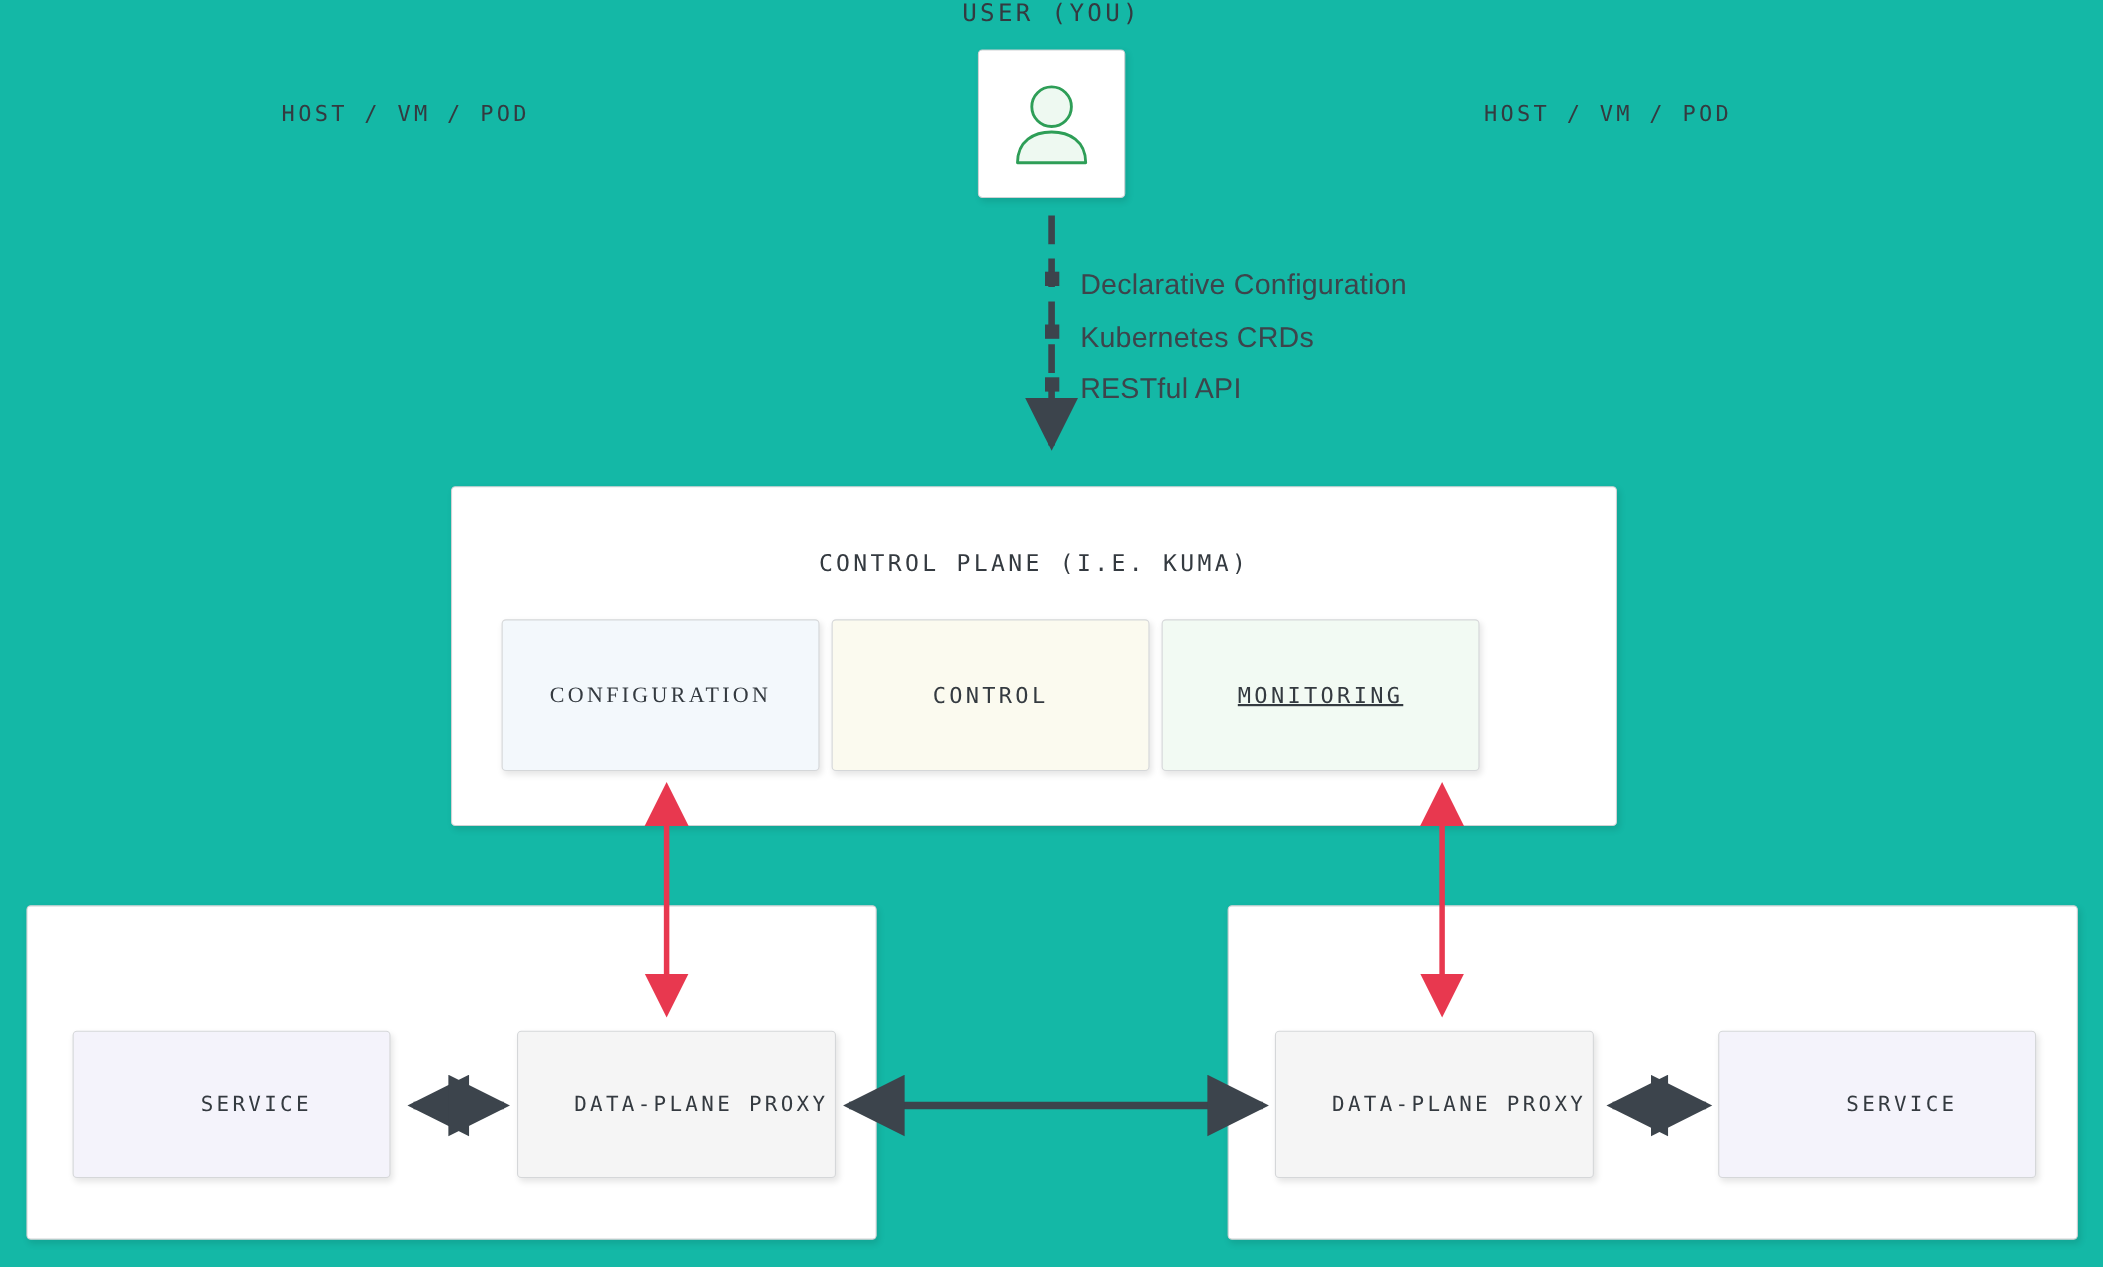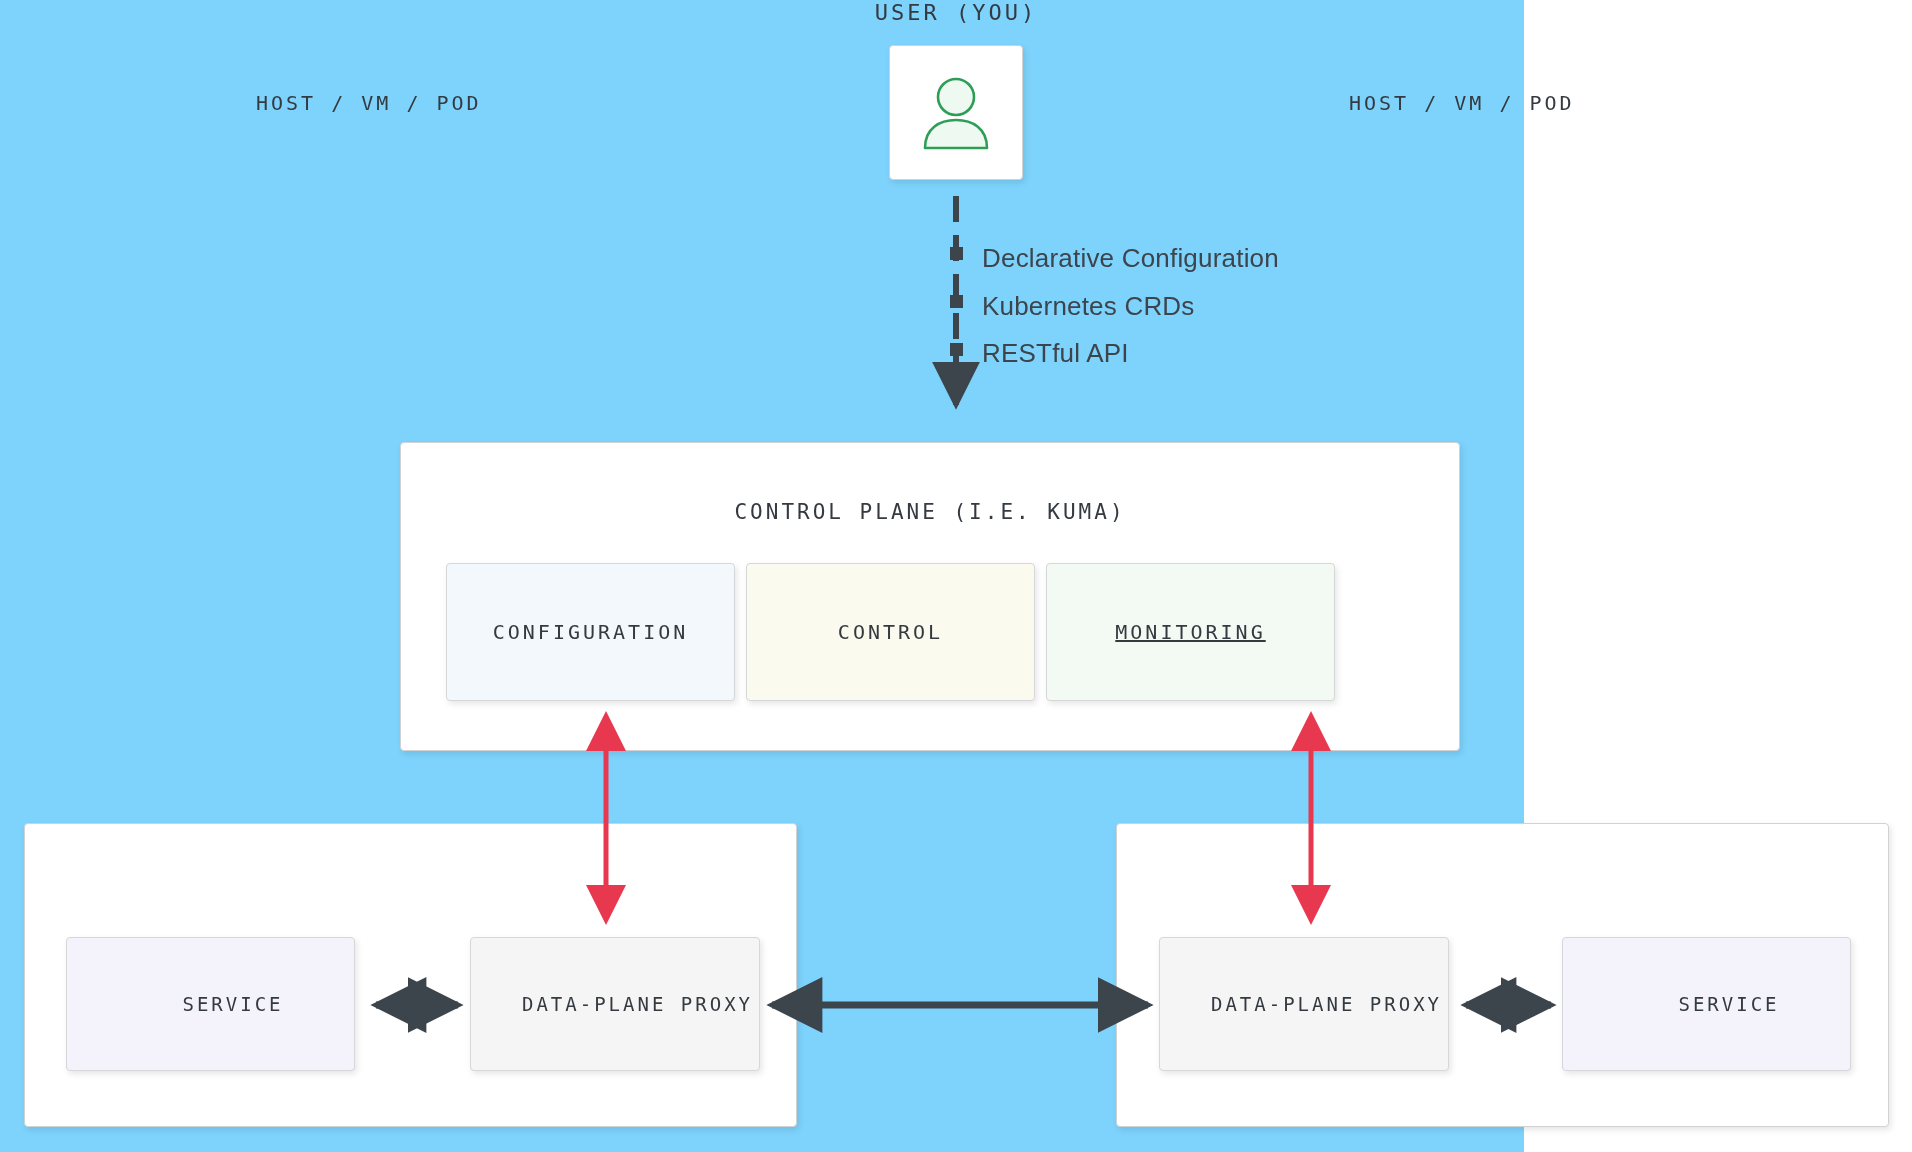--- a/index.html
+++ b/index.html
@@ -7,23 +7,23 @@
   html, body {
     width: 1912px;
     height: 1152px;
     background: #ffffff;
     font-family: "DejaVu Sans Mono", monospace;
     overflow: hidden;
   }
 
   #canvas {
     position: relative;
-    width: 1524px;
+    width: 1912px;
     height: 1152px;
-    background: #7dd3fc;
+    background: #14b8a6;
   }
 
   
   .mono-label {
     font-family: "DejaVu Sans Mono", monospace;
     color: #343a40;
     letter-spacing: 3px;
     white-space: nowrap;
   }
   .sans-label {
@@ -53,42 +53,42 @@
     left: 0; top: 0; width: 1912px;
     text-align: center;
     font-size: 22px;
   }
   #user-box {
     left: 889px; top: 45px; width: 134px; height: 135px;
   }
 
   
   #control-plane-box {
-    left: 400px; top: 442px; width: 1060px; height: 309px;
+    left: 410px; top: 442px; width: 1060px; height: 309px;
   }
   #control-plane-title {
     position: absolute;
     left: 0; top: 57px; width: 100%;
     text-align: center;
     font-size: 21px;
   }
   .cp-card {
     position: absolute;
     top: 120px;
     width: 289px;
     height: 138px;
     border: 1px solid #d5d7d9;
     border-radius: 4px;
     box-shadow: 2px 3px 6px rgba(0,0,0,0.10);
     display: flex;
     align-items: center;
     justify-content: center;
     font-size: 20px;
   }
-  #cp-card-configuration { left: 45px;  background: #f3f8fc; }
+  #cp-card-configuration { left: 45px;  background: #f3f8fc; font-family: Liberation Serif, serif; }
   #cp-card-policies      { left: 345px; background: #fbfaef; }
   #cp-card-monitoring    { left: 645px; background: #f2faf3; text-decoration: underline; }
 
   
   .host-box {
     position: absolute;
     top: 823px;
     height: 304px;
     width: 773px;
   }

